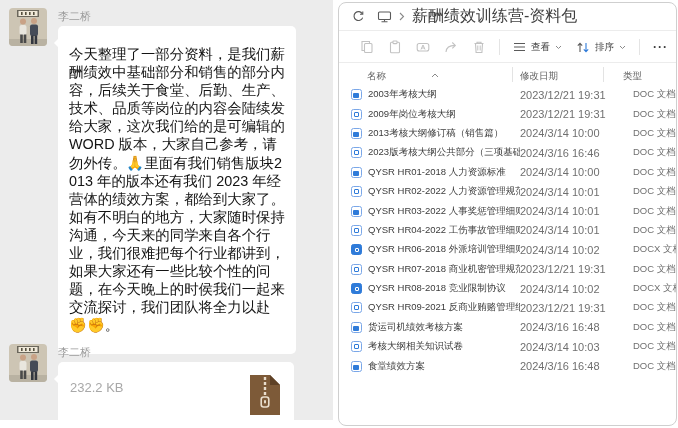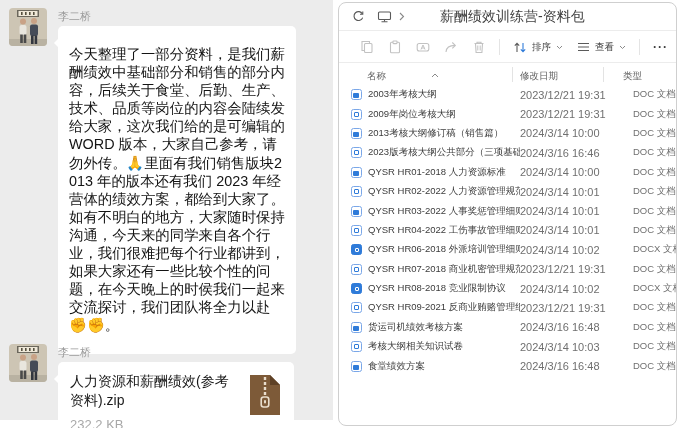--- a/index.html
+++ b/index.html
@@ -22,21 +22,21 @@
   .file-size { margin-top:8px; font-size:13px; color:#a8a8a8; }
   .zip-wrap { flex:none; margin-left:8px; margin-top:2px; }
 
   
   .win { position:absolute; left:338px; top:2px; width:339px; height:424px; background:#fff;
     border:1px solid #cfcfcf; border-radius:8px; overflow:hidden; }
   .navbar { position:absolute; left:0; top:0; width:100%; height:28px; display:flex;
     align-items:center; padding-left:13px; border-bottom:1px solid #ececec; }
   .nav-refresh { flex:none; margin-right:12px; display:flex; }
   .crumb { display:flex; align-items:center; gap:7px; }
-  .crumb-title { font-size:14px; color:#3f3f3f;margin-left:28px; }
+  .crumb-title { font-size:16px; color:#3f3f3f; }
   .toolbar { position:absolute; left:0; top:29px; width:100%; height:31px; display:flex;
     align-items:center; padding-left:14px; border-bottom:1px solid #ececec; }
   .tbtn { display:flex; align-items:center; gap:5px; padding:0 7px; height:24px; border-radius:4px; }
   .tbtn-label { font-size:9.5px; color:#3d3d3d; }
   .tool-sep { width:1px; height:16px; background:#e4e4e4; margin:0 6px; flex:none; }
   .more-dots { font-size:12px; letter-spacing:1px; color:#3d3d3d; font-weight:bold; }
 
   .colhead { position:absolute; left:0; top:60px; width:100%; height:22px; }
   .colhead .lbl { position:absolute; top:7px; font-size:9.5px; color:#5f5f5f; }
   .col-name-lbl { left:28px; } .col-date-lbl { left:181px; } .col-type-lbl { left:284px; }
@@ -107,21 +107,20 @@
         <rect x="14.7" y="26.5" width="2.6" height="8.5" fill="#4a4a4a"></rect>
         <circle cx="25" cy="13" r="3" fill="#c9a286"></circle>
         <rect x="21" y="16.5" width="8" height="11.5" rx="2" fill="#454b57"></rect>
         <rect x="22" y="27.5" width="2.6" height="8.5" fill="#32363e"></rect>
         <rect x="25.6" y="27.5" width="2.6" height="8.5" fill="#32363e"></rect>
       </svg>
     </div>
     <div class="sender" style="top:345px;">李二桥</div>
     <div class="bubble file-card" style="top:362px;">
       <div class="file-meta">
-        <div class="file-title">人力资源和薪酬绩效(参考资料).zip</div>
         <div class="file-size">232.2 KB</div>
       </div>
       <div class="zip-wrap">
         <svg width="34" height="42" viewBox="0 0 34 42">
           <path d="M2 1 h20 l10 10 v30 h-30 z" fill="#7d5a38"></path>
           <path d="M22 1 l10 10 h-10 z" fill="#5e4126"></path>
           <rect x="15.8" y="3" width="2.4" height="3" fill="#e9ddcc"></rect>
           <rect x="15.8" y="8" width="2.4" height="3" fill="#e9ddcc"></rect>
           <rect x="15.8" y="13" width="2.4" height="3" fill="#e9ddcc"></rect>
           <rect x="15.8" y="18" width="2.4" height="3" fill="#e9ddcc"></rect>
@@ -180,36 +179,36 @@
         </svg>
       </span>
       <span class="tbtn">
         <svg width="14" height="14" viewBox="0 0 14 14">
           <path d="M2.5 3.5 h9 M5 3.5 V2.2 h4 v1.3 M3.5 3.5 l.6 9 h5.8 l.6-9" fill="none" stroke="#c2c2c2" stroke-width="1.1"></path>
           <path d="M5.8 5.5 v5 M8.2 5.5 v5" stroke="#c2c2c2" stroke-width="1"></path>
         </svg>
       </span>
       <span class="tool-sep"></span>
       <span class="tbtn">
-        <svg width="14" height="13" viewBox="0 0 14 13">
-          <path d="M4 11 V2.5 M1.8 4.6 L4 2.3 L6.2 4.6" fill="none" stroke="#5a5a5a" stroke-width="1.1"></path>
-          <path d="M10 2 v8.5 M7.8 8.4 L10 10.7 L12.2 8.4" fill="none" stroke="#2f7bd9" stroke-width="1.1"></path>
-        </svg>
-        <span class="tbtn-label">排序</span>
-        <svg width="7" height="5" viewBox="0 0 7 5">
-          <polyline points="1,1 3.5,3.5 6,1" fill="none" stroke="#8a8a8a" stroke-width="1"></polyline>
-        </svg>
-      </span>
-      <span class="tbtn">
         <svg width="13" height="12" viewBox="0 0 13 12">
           <line x1="1" y1="2.5" x2="12" y2="2.5" stroke="#5a5a5a" stroke-width="1.2"></line>
           <line x1="1" y1="6" x2="12" y2="6" stroke="#5a5a5a" stroke-width="1.2"></line>
           <line x1="1" y1="9.5" x2="12" y2="9.5" stroke="#5a5a5a" stroke-width="1.2"></line>
         </svg>
         <span class="tbtn-label">查看</span>
+        <svg width="7" height="5" viewBox="0 0 7 5">
+          <polyline points="1,1 3.5,3.5 6,1" fill="none" stroke="#8a8a8a" stroke-width="1"></polyline>
+        </svg>
+      </span>
+      <span class="tbtn">
+        <svg width="14" height="13" viewBox="0 0 14 13">
+          <path d="M4 11 V2.5 M1.8 4.6 L4 2.3 L6.2 4.6" fill="none" stroke="#5a5a5a" stroke-width="1.1"></path>
+          <path d="M10 2 v8.5 M7.8 8.4 L10 10.7 L12.2 8.4" fill="none" stroke="#2f7bd9" stroke-width="1.1"></path>
+        </svg>
+        <span class="tbtn-label">排序</span>
         <svg width="7" height="5" viewBox="0 0 7 5">
           <polyline points="1,1 3.5,3.5 6,1" fill="none" stroke="#8a8a8a" stroke-width="1"></polyline>
         </svg>
       </span>
       <span class="tool-sep"></span>
       <span class="tbtn">
         <span class="more-dots">···</span>
       </span>
     </div>
 

